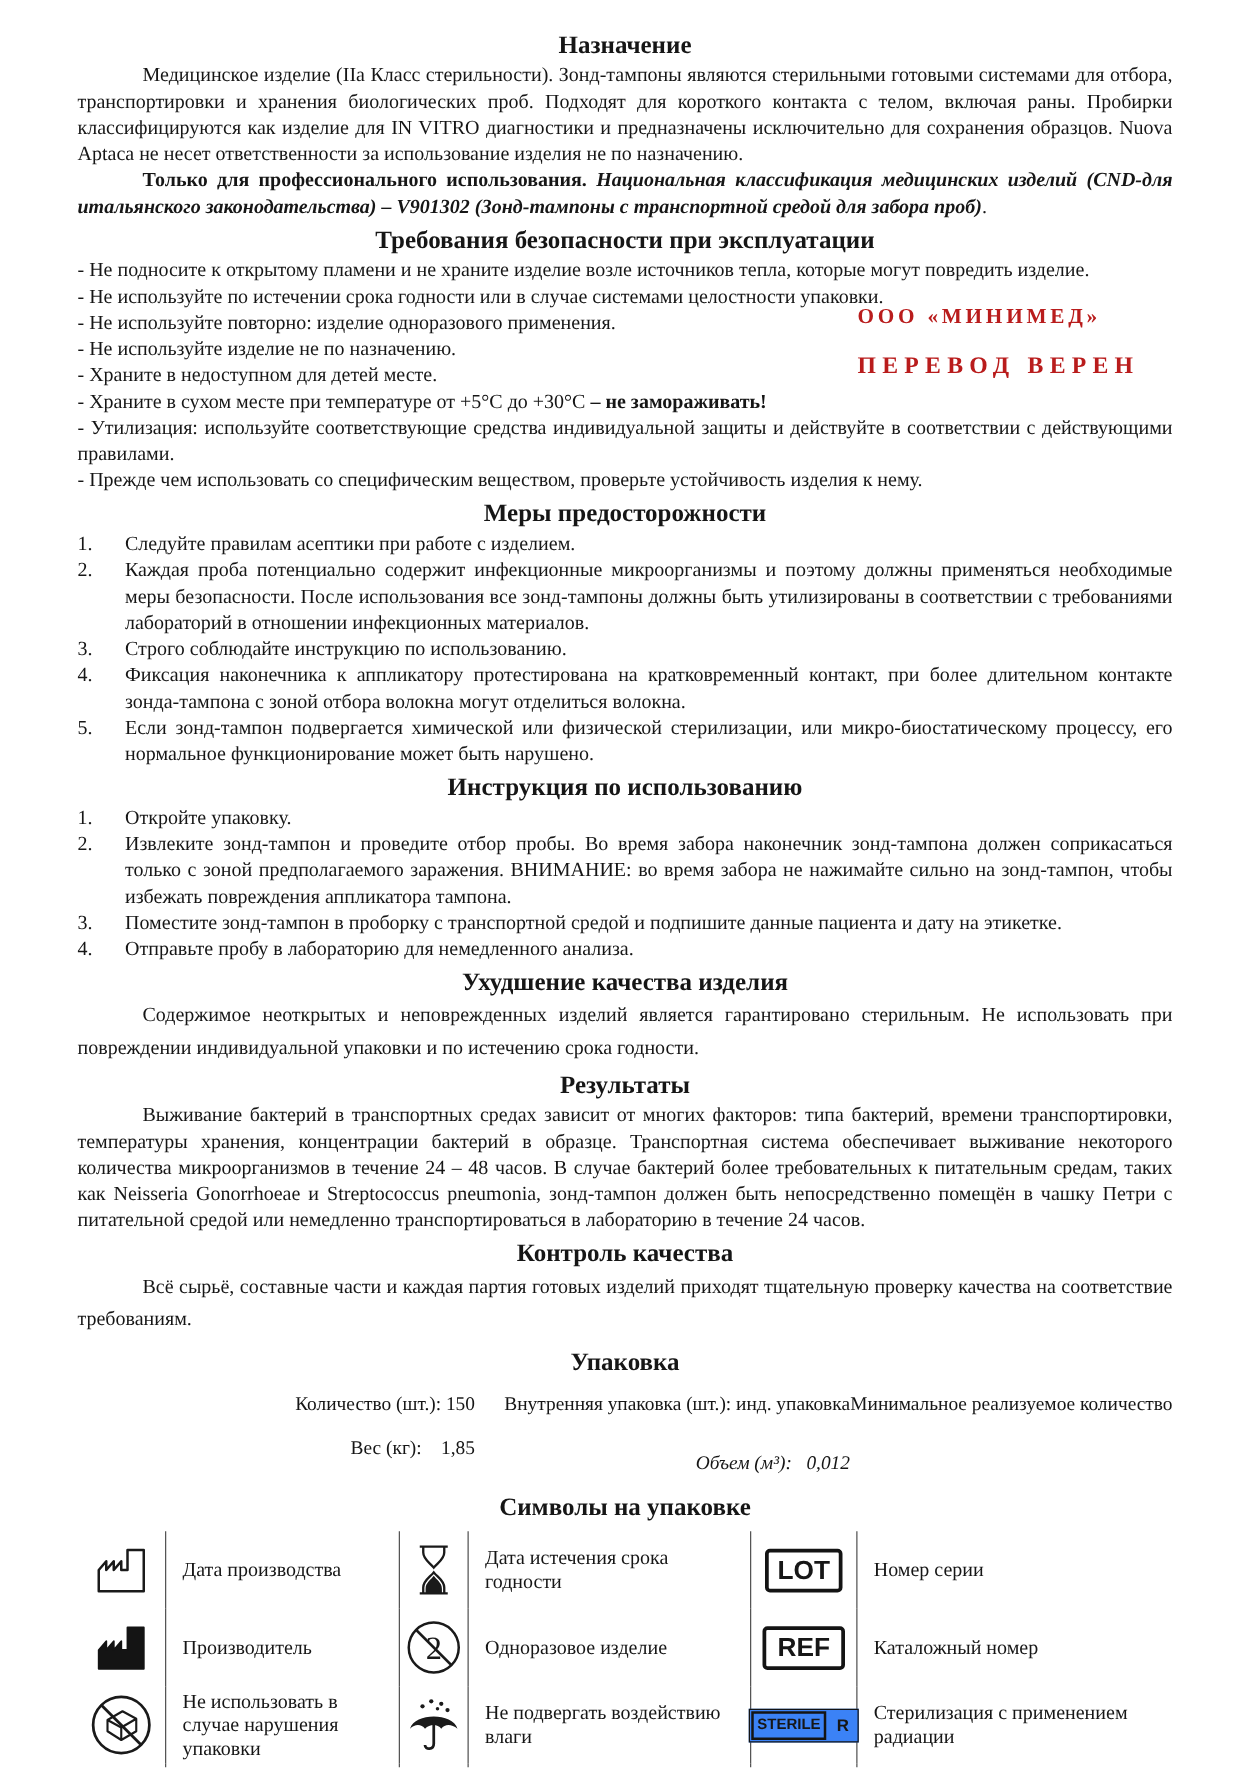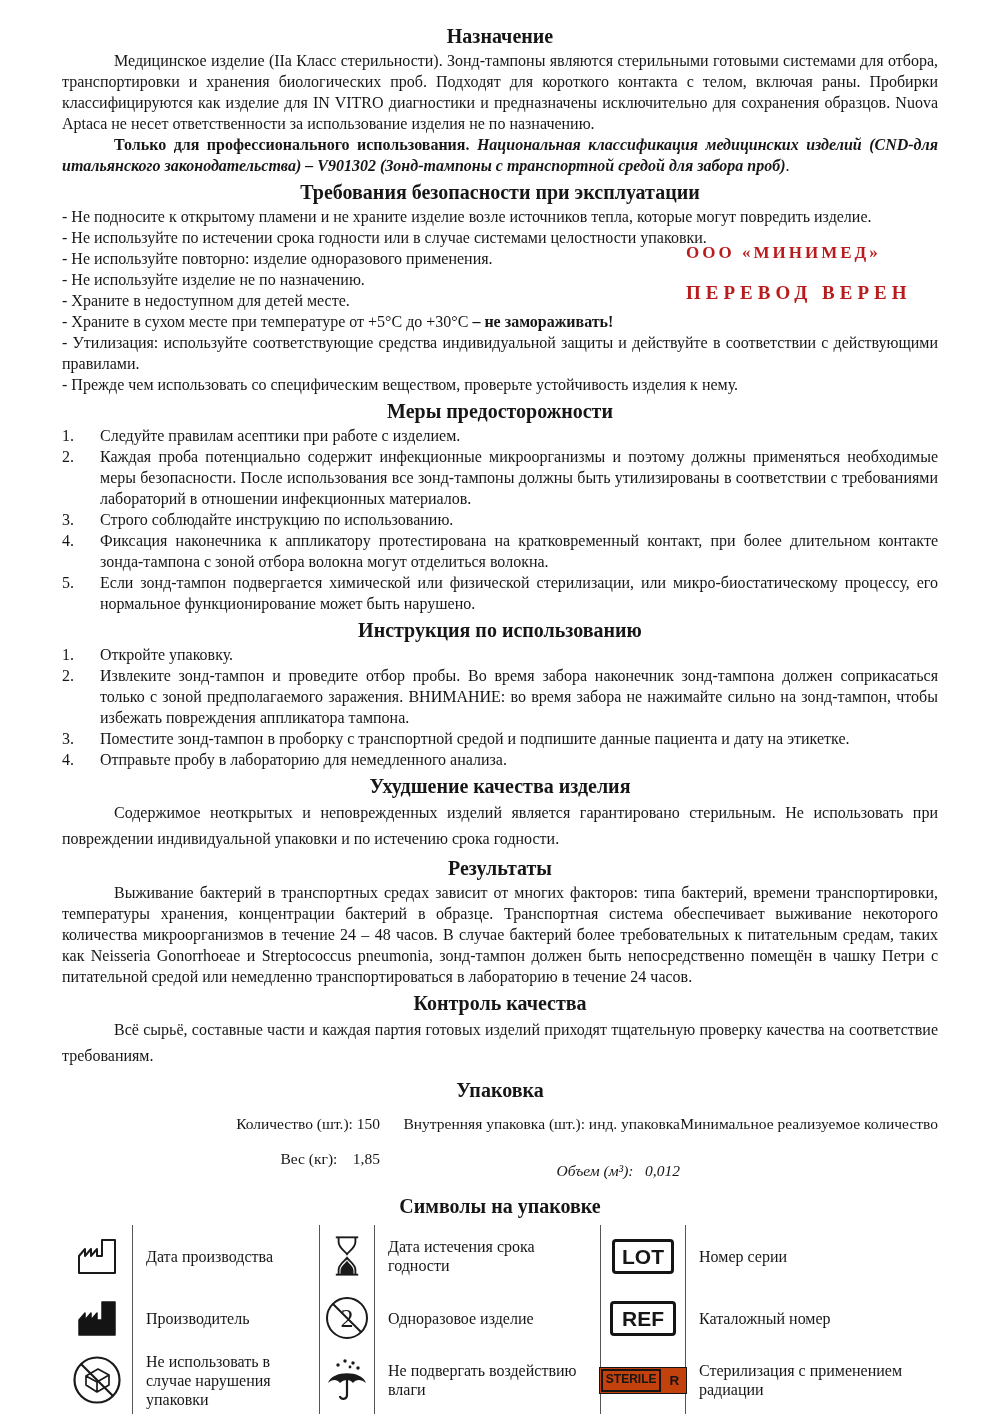--- a/index.html
+++ b/index.html
@@ -33,21 +33,21 @@
   .symt{display:grid;grid-template-columns:71px 187px 55px 226px 85px 252px;grid-auto-rows:62px;margin-top:8px;}
   .sc{display:flex;align-items:center;box-sizing:border-box;}
   .sc.icon{justify-content:center;}
   .sc.lbl{padding-left:13px;font-size:16px;line-height:19px;text-align:left;}
   .br{border-right:1.5px solid #555;}
   .lotbox{border:3px solid #141414;border-radius:4px;font-family:"Liberation Sans",sans-serif;
     font-weight:bold;font-size:21px;line-height:1;padding:4px 7px;}
   .refbox{border:3px solid #141414;border-radius:4px;font-family:"Liberation Sans",sans-serif;
     font-weight:bold;font-size:21px;line-height:1;padding:4px 9px;}
   .sterbox{border:1.5px solid #141414;display:flex;align-items:stretch;
-    font-family:"Liberation Sans",sans-serif;font-weight:bold;background:#c2410c;justify-content:center;}
+    font-family:"Liberation Sans",sans-serif;font-weight:bold;background:#3b82f6;justify-content:center;}
   .sterbox .s1{border:2px solid #141414;margin:1px;padding:2px 3px;font-size:12px;line-height:1;}
   .sterbox .s2{padding:2px 7px;font-size:13.5px;display:flex;align-items:center;}
   svg{display:block;}
 </style>
 </head>
 <body>
 
 <div class="page">
 
   <div class="stamp">

